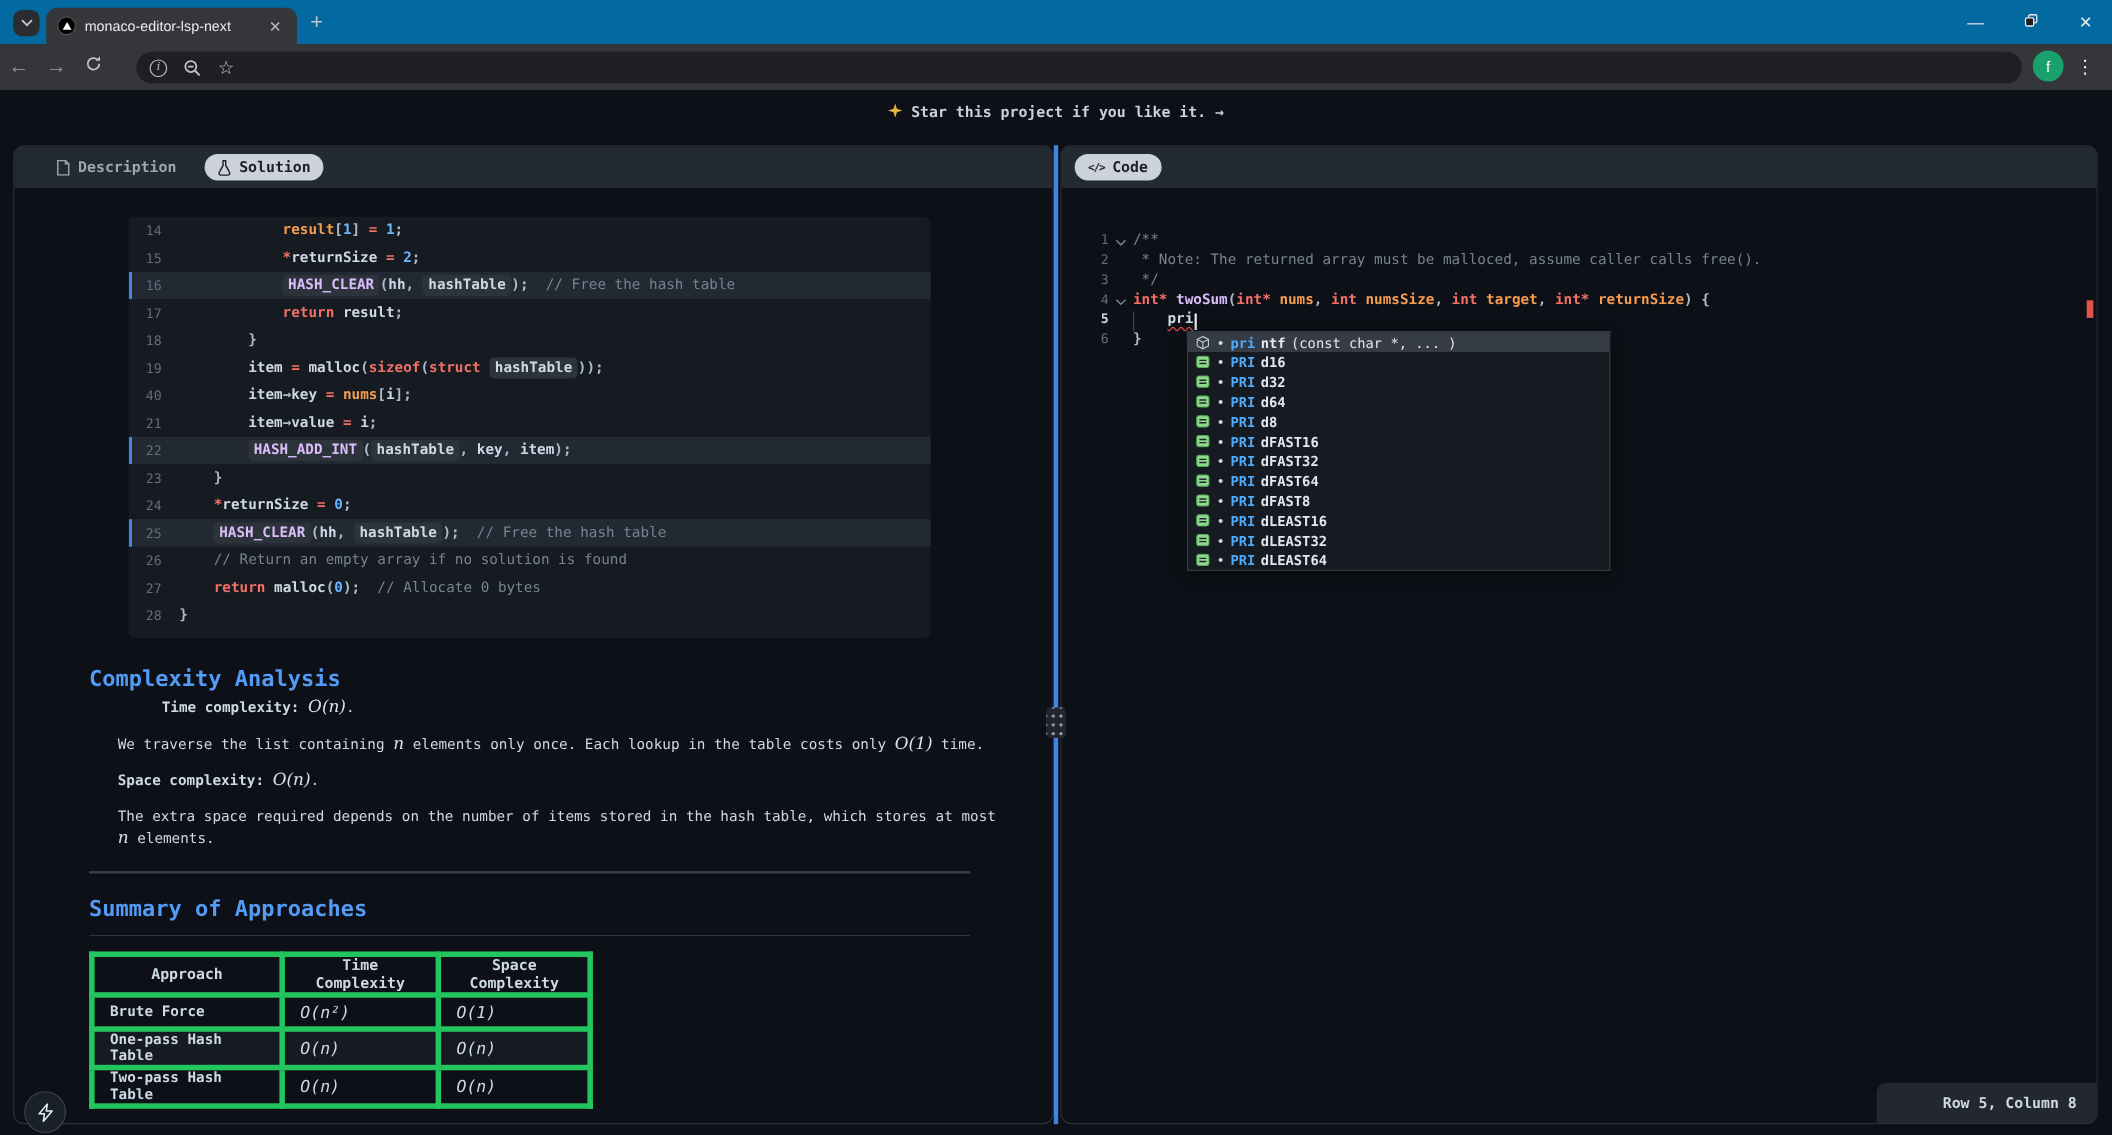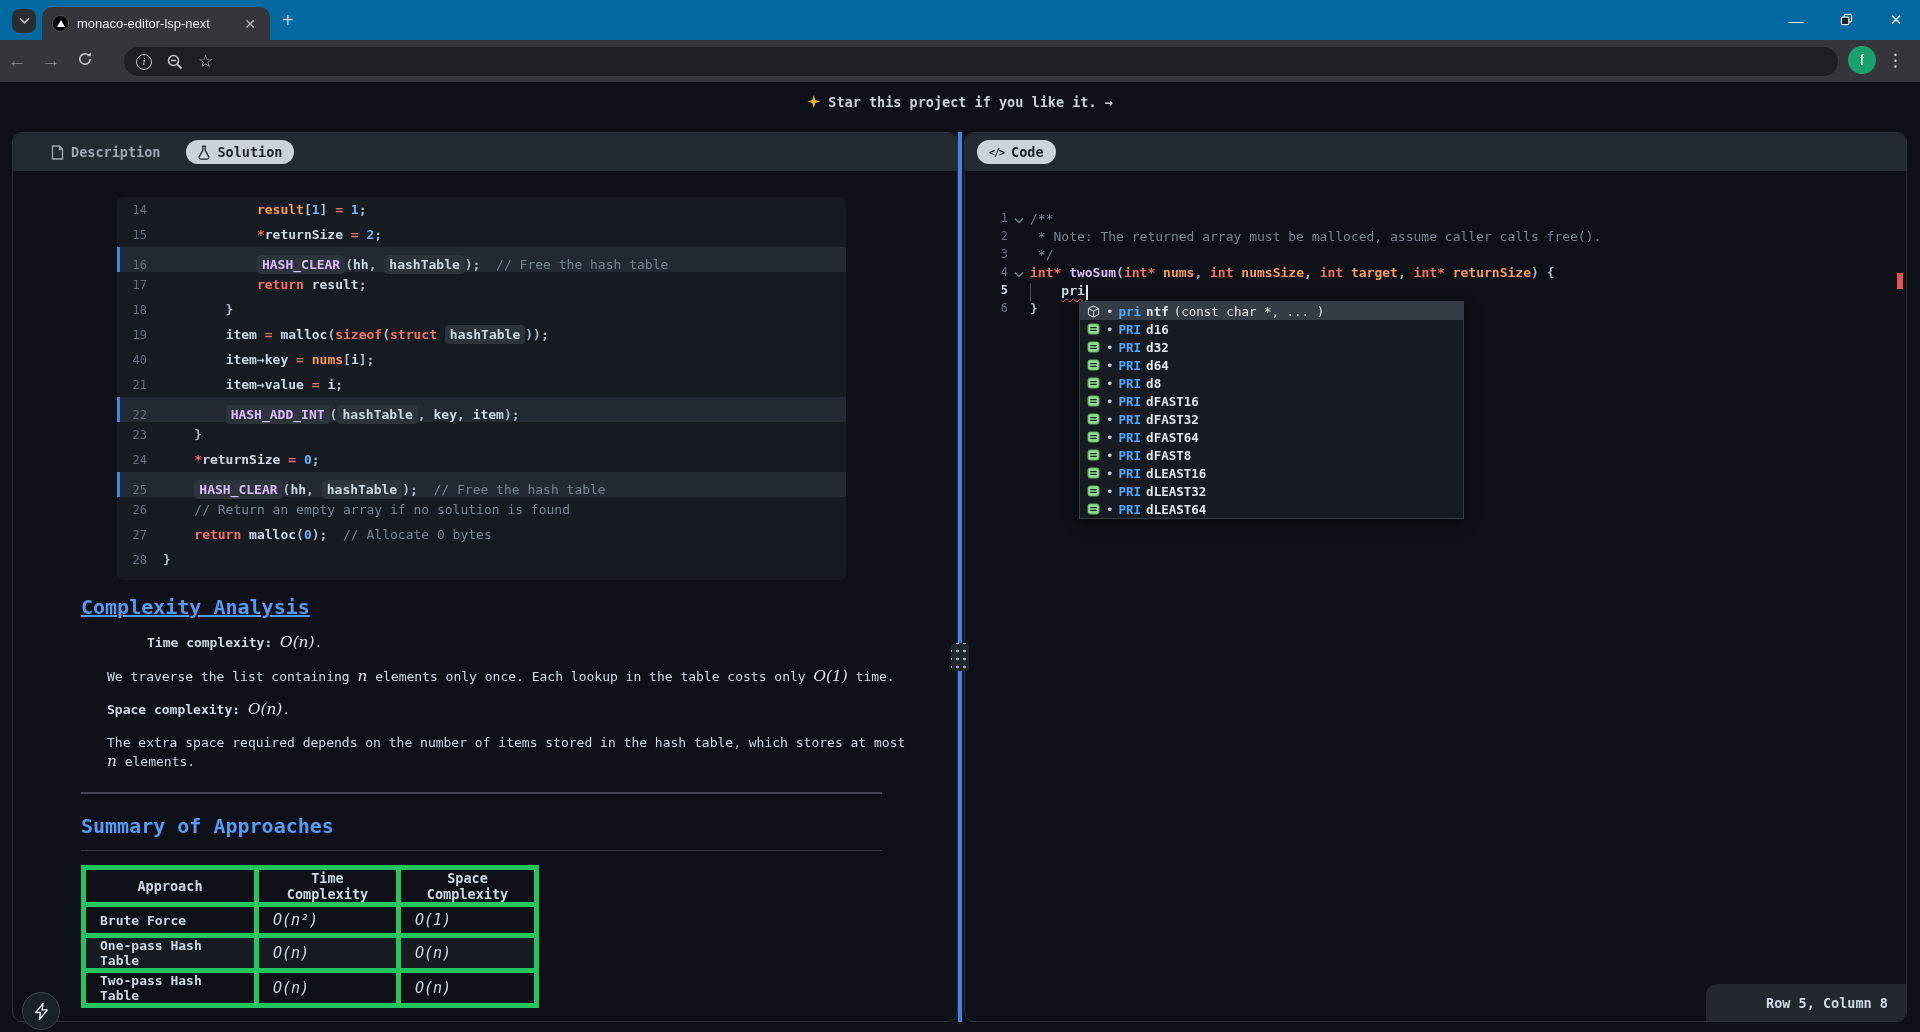--- a/index.html
+++ b/index.html
@@ -53,21 +53,21 @@
     display:flex; align-items:center; padding-left:26px; gap:14px; z-index:5; }
   .ptab { display:flex; align-items:center; gap:7px; color:#9ea7b3; font-size:13.5px; font-weight:700;
     padding:4px 12px; border-radius:13px; }
   .ptab.active { background:#ccd2da; color:#1c2128; }
   .codeicon { font-size:10px; font-weight:700; letter-spacing:-1px; }
 
   
   #code-block { position:absolute; left:104px; top:26px; width:729px; background:#161b22;
     border-radius:6px; padding-bottom:8px; z-index:1;margin-top:38px; }
   .lrow { display:flex; height:25px; align-items:center; white-space:pre; position:relative; }
-  .lrow.hl { background:#232933; box-shadow:inset 3px 0 0 #4184e4;align-items:flex-end; }
+  .lrow.hl { background:#232933; box-shadow:inset 3px 0 0 #4184e4; }
   .lnum { width:30px; min-width:30px; text-align:right; color:#636e7b; font-size:12px; padding-right:0; }
   .lcode { margin-left:16px; font-size:13px; font-weight:600; color:#adbac7; }
   .tk-p { color:#adbac7; } .tk-k { color:#f47067; } .tk-n { color:#6cb6ff; }
   .tk-o { color:#f69d50; } .tk-w { color:#cdd9e5; }
   .tk-c { color:#768390; font-weight:400; }
   .tk-f { color:#dcbdfb; }
   .tk-fb, .tk-b { background:#2d333b; border-radius:4px; padding:2px 5px; }
   .tk-fb { color:#dcbdfb; } .tk-b { color:#cdd9e5; }
 
   
@@ -213,21 +213,21 @@
           <div class="lrow"><span class="lnum">23</span><span class="lcode"><span class="tk-p">    }</span></span></div>
           <div class="lrow"><span class="lnum">24</span><span class="lcode"><span class="tk-p">    </span><span class="tk-k">*</span><span class="tk-w">returnSize</span><span class="tk-k"> = </span><span class="tk-n">0</span><span class="tk-p">;</span></span></div>
           <div class="lrow hl"><span class="lnum">25</span><span class="lcode"><span class="tk-p">    </span><span class="tk-fb">HASH_CLEAR</span><span class="tk-p">(</span><span class="tk-w">hh</span><span class="tk-p">, </span><span class="tk-b">hashTable</span><span class="tk-p">);</span><span class="tk-p">  </span><span class="tk-c">// Free the hash table</span></span></div>
           <div class="lrow"><span class="lnum">26</span><span class="lcode"><span class="tk-p">    </span><span class="tk-c">// Return an empty array if no solution is found</span></span></div>
           <div class="lrow"><span class="lnum">27</span><span class="lcode"><span class="tk-p">    </span><span class="tk-k">return</span><span class="tk-p"> </span><span class="tk-w">malloc</span><span class="tk-p">(</span><span class="tk-n">0</span><span class="tk-p">);</span><span class="tk-p">  </span><span class="tk-c">// Allocate 0 bytes</span></span></div>
           <div class="lrow"><span class="lnum">28</span><span class="lcode"><span class="tk-p">}</span></span></div>
         </div>
     </div>
 
     <div class="prose mono" style="left:105px; top:427px;"><span class="ps-p">Efficient single-pass solution.</span></div>
-    <div class="h-blue" style="left:68px; top:462px;text-decoration:underline;">Complexity Analysis</div>
+    <div class="h-blue" style="left:68px; top:472px;">Complexity Analysis</div>
     <div class="prose mono" style="left:94px; top:500px;margin-left:40px;"><span class="ps-b">Time complexity: </span><span class="ps-m">O(n)</span><span class="ps-p">.</span></div>
     <div class="prose mono" style="left:94px; top:534px; width:800px;"><span class="ps-p">We traverse the list containing </span><span class="ps-m">n</span><span class="ps-p"> elements only once. Each lookup in the table costs only </span><span class="ps-m">O(1)</span><span class="ps-p"> time.</span></div>
     <div class="prose mono" style="left:94px; top:567px;"><span class="ps-b">Space complexity: </span><span class="ps-m">O(n)</span><span class="ps-p">.</span></div>
     <div class="prose mono" style="left:94px; top:600px; width:800px; line-height:19px;"><span class="ps-p">The extra space required depends on the number of items stored in the hash table, which stores at most </span><span class="ps-m">n</span><span class="ps-p"> elements.</span></div>
     <div id="hr1"></div>
     <div class="h-blue" id="h-summary" style="left:68px; top:681px;">Summary of Approaches</div>
     <table id="approaches">
       <colgroup>
           <col class="c0">
           <col class="c1">

